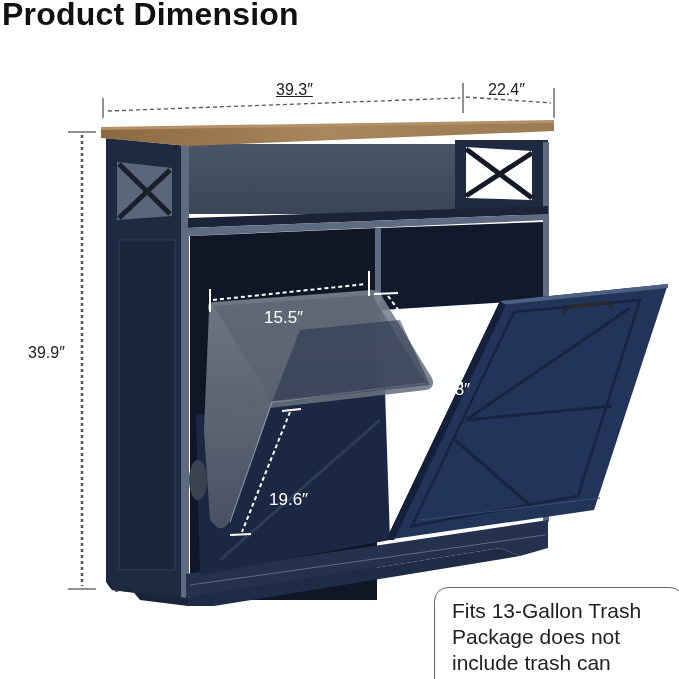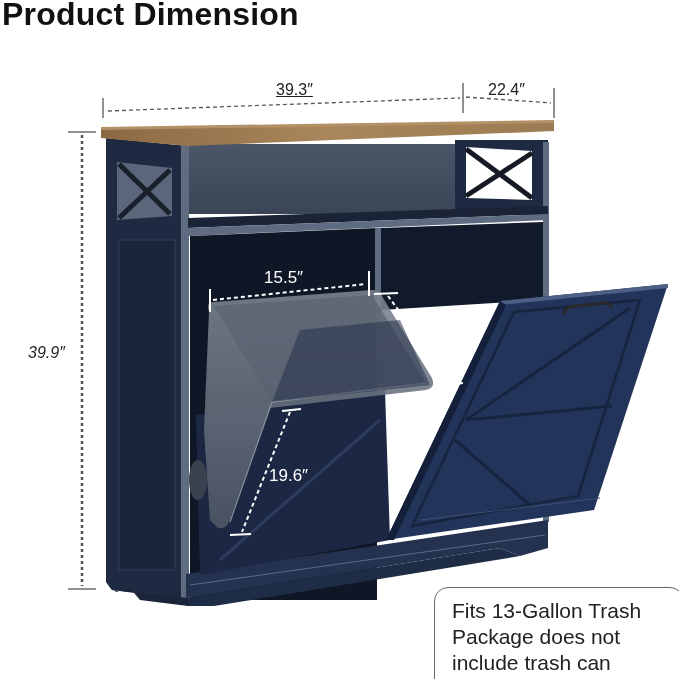--- a/index.html
+++ b/index.html
@@ -1,19 +1,19 @@
 <!DOCTYPE html>
 <html><head>
 <meta charset="utf-8">
 <style>
   html, body { margin:0; padding:0; background:#ffffff; }
   body { width:679px; height:679px; position:relative; overflow:hidden; font-family:"Liberation Sans", sans-serif; }
   .title { position:absolute; left:2px; top:-4px; font-size:32px; font-weight:bold; color:#111; letter-spacing:0.2px; margin:0; }
   .dim-label { position:absolute; font-size:16px; color:#222; }
-  .dim-label.white { color:#ffffff; font-size:17px; }
+  .dim-label.white { color:#ffffff; font-size:17px;margin-top:40px; }
   .scene { position:absolute; left:0; top:0; width:679px; height:679px; }
   .note-box { position:absolute; left:434px; top:587px; width:250px; height:110px; border:1.5px solid #666; border-radius:14px; background:#fff; box-sizing:border-box; padding:10px 0 0 17px; }
   .note-line { font-size:21px; line-height:26px; color:#222; white-space:nowrap; }
 </style>
 </head>
 <body>
 
 <svg class="scene" viewBox="0 0 679 679" xmlns="http://www.w3.org/2000/svg">
   <defs>
     <linearGradient id="wood" x1="0" y1="0" x2="1" y2="0">
@@ -120,22 +120,22 @@
     <line x1="282" y1="411" x2="301" y2="409"></line>
     <line x1="230" y1="535" x2="251" y2="534"></line>
     <line x1="290" y1="412" x2="242" y2="532" stroke-dasharray="4,3"></line>
   </g>
 </svg>
 
 <h1 class="title">Product Dimension</h1>
 
 <span class="dim-label" style="left:276px; top:81px;text-decoration:underline;">39.3″</span>
 <span class="dim-label" style="left:488px; top:81px;">22.4″</span>
-<span class="dim-label" style="left:28px; top:344px;font-style:italic;">39.9″</span>
+<span class="dim-label" style="left:28px; top:344px;">39.9″</span>
 <span class="dim-label white" style="left:264px; top:268px;">15.5″</span>
 <span class="dim-label white" style="left:431px; top:340px;">10.8″</span>
-<span class="dim-label white" style="left:269px; top:466px;">19.6″</span>
+<span class="dim-label white" style="left:269px; top:450px;">19.6″</span>
 
 <div class="note-box">
   <div class="note-line">Fits 13-Gallon Trash</div>
   <div class="note-line">Package does not</div>
   <div class="note-line">include trash can</div>
 </div>
 
 </body></html>

